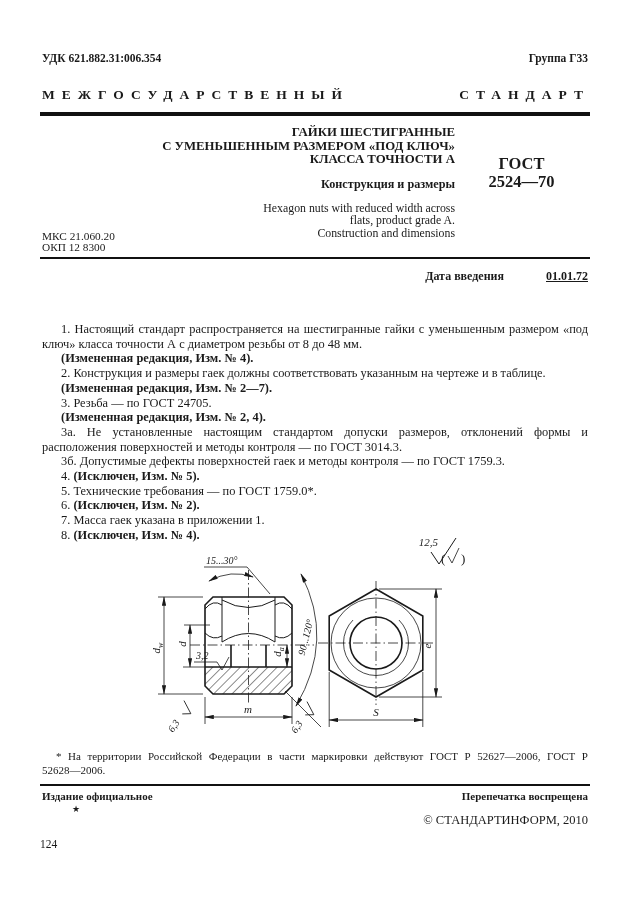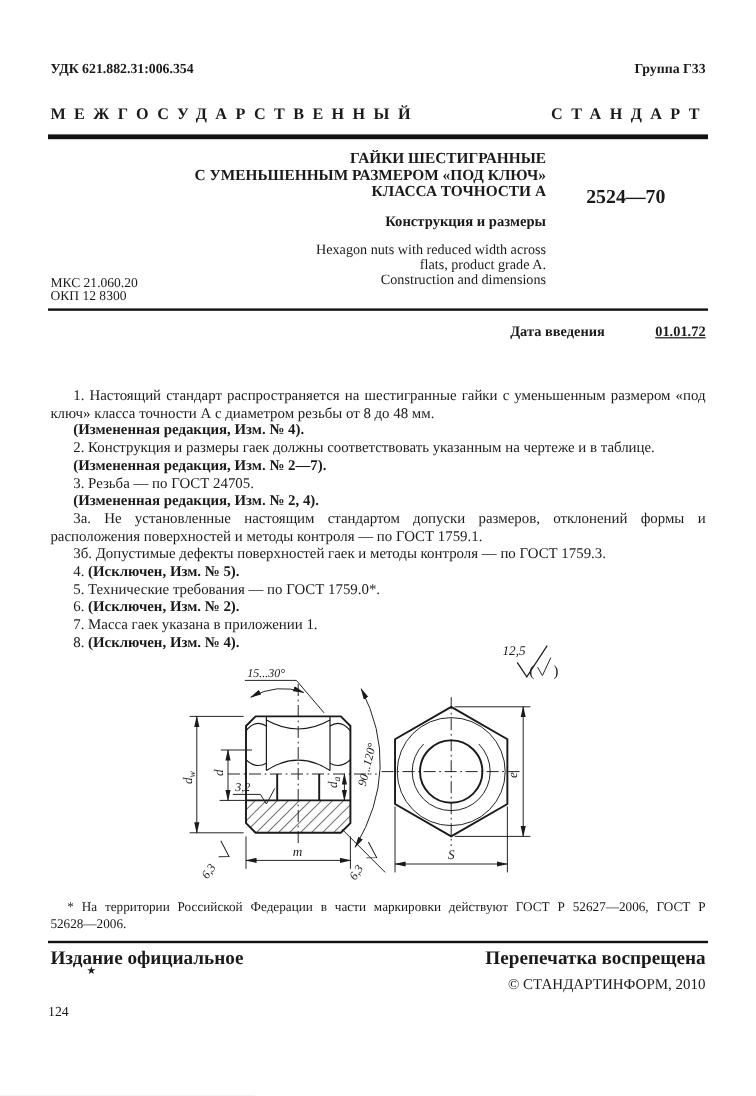--- a/index.html
+++ b/index.html
@@ -28,21 +28,21 @@
   .dtxt-s{font-family:"Liberation Serif",serif;font-style:italic;font-size:10px;fill:#1a1a1a;}
   .paren{font-family:"Liberation Serif",serif;font-size:13px;fill:#1a1a1a;font-style:normal;}
   .ln{stroke:#1a1a1a;stroke-width:1.6;fill:none;}
   .lt{stroke:#1a1a1a;stroke-width:1;fill:none;}
   .ld{stroke:#1a1a1a;stroke-width:0.8;fill:none;}
   .lcl{stroke:#1a1a1a;stroke-width:0.8;fill:none;stroke-dasharray:10 3 1.5 3;}
   .footnote{position:absolute;top:750px;left:42px;width:546px;font-size:11px;line-height:13.5px;
             text-align:justify;word-spacing:3.5px;text-indent:14px;}
   .rule-foot{position:absolute;top:784px;left:40px;right:40px;height:2px;background:#111;}
   .foot-row{position:absolute;top:790px;left:42px;right:42px;display:flex;
-            justify-content:space-between;font-weight:bold;font-size:16px;}
+            justify-content:space-between;font-weight:bold;font-size:11px;}
   .star{position:absolute;top:804px;left:72px;font-size:9px;}
   .copyright{position:absolute;top:813px;right:42px;font-size:12.5px;}
   .page-num{position:absolute;top:838px;left:0;right:0;text-align:left;font-size:11.5px;margin-left:40px;}
 </style>
 </head>
 <body>
 
 <div class="page">
 
   <div class="hdr-row">
@@ -63,20 +63,21 @@
     <div class="title-main">КЛАССА ТОЧНОСТИ А</div>
     <div class="title-sub">Конструкция и размеры</div>
     <div class="title-en">
       <div>Hexagon nuts with reduced width across</div>
       <div>flats, product grade A.</div>
       <div>Construction and dimensions</div>
     </div>
   </div>
 
   <div class="gost-block">
+    <div>ГОСТ</div>
     <div>2524—70</div>
   </div>
 
   <div class="codes">
     <div>МКС 21.060.20</div>
     <div>ОКП 12 8300</div>
   </div>
 
   <div class="rule-thin"></div>
 
@@ -86,21 +87,21 @@
     <span class="u">01.01.72</span>
   </div>
 
   <div class="body-text">
       <p class="para"><span>1. Настоящий стандарт распространяется на шестигранные гайки с уменьшенным размером «под ключ» класса точности А с диаметром резьбы от 8 до 48 мм.</span></p>
       <p class="para"><span class="b">(Измененная редакция, Изм. № 4).</span></p>
       <p class="para"><span>2. Конструкция и размеры гаек должны соответствовать указанным на чертеже и в таблице.</span></p>
       <p class="para"><span class="b">(Измененная редакция, Изм. № 2—7).</span></p>
       <p class="para"><span>3. Резьба — по ГОСТ 24705.</span></p>
       <p class="para"><span class="b">(Измененная редакция, Изм. № 2, 4).</span></p>
-      <p class="para"><span>3а. Не установленные настоящим стандартом допуски размеров, отклонений формы и расположения поверхностей и методы контроля — по ГОСТ 1759.1.</span></p>
+      <p class="para"><span>3а. Не установленные настоящим стандартом допуски размеров, отклонений формы и расположения поверхностей и методы контроля — по ГОСТ 3014.3.</span></p>
       <p class="para"><span>3б. Допустимые дефекты поверхностей гаек и методы контроля — по ГОСТ 1759.3.</span></p>
       <p class="para"><span>4. </span><span class="b">(Исключен, Изм. № 5).</span></p>
       <p class="para"><span>5. Технические требования — по ГОСТ 1759.0*.</span></p>
       <p class="para"><span>6. </span><span class="b">(Исключен, Изм. № 2).</span></p>
       <p class="para"><span>7. Масса гаек указана в приложении 1.</span></p>
       <p class="para"><span>8. </span><span class="b">(Исключен, Изм. № 4).</span></p>
     </div>
 
   <svg class="drawing" viewBox="0 0 630 235" xmlns="http://www.w3.org/2000/svg">
     <defs>

